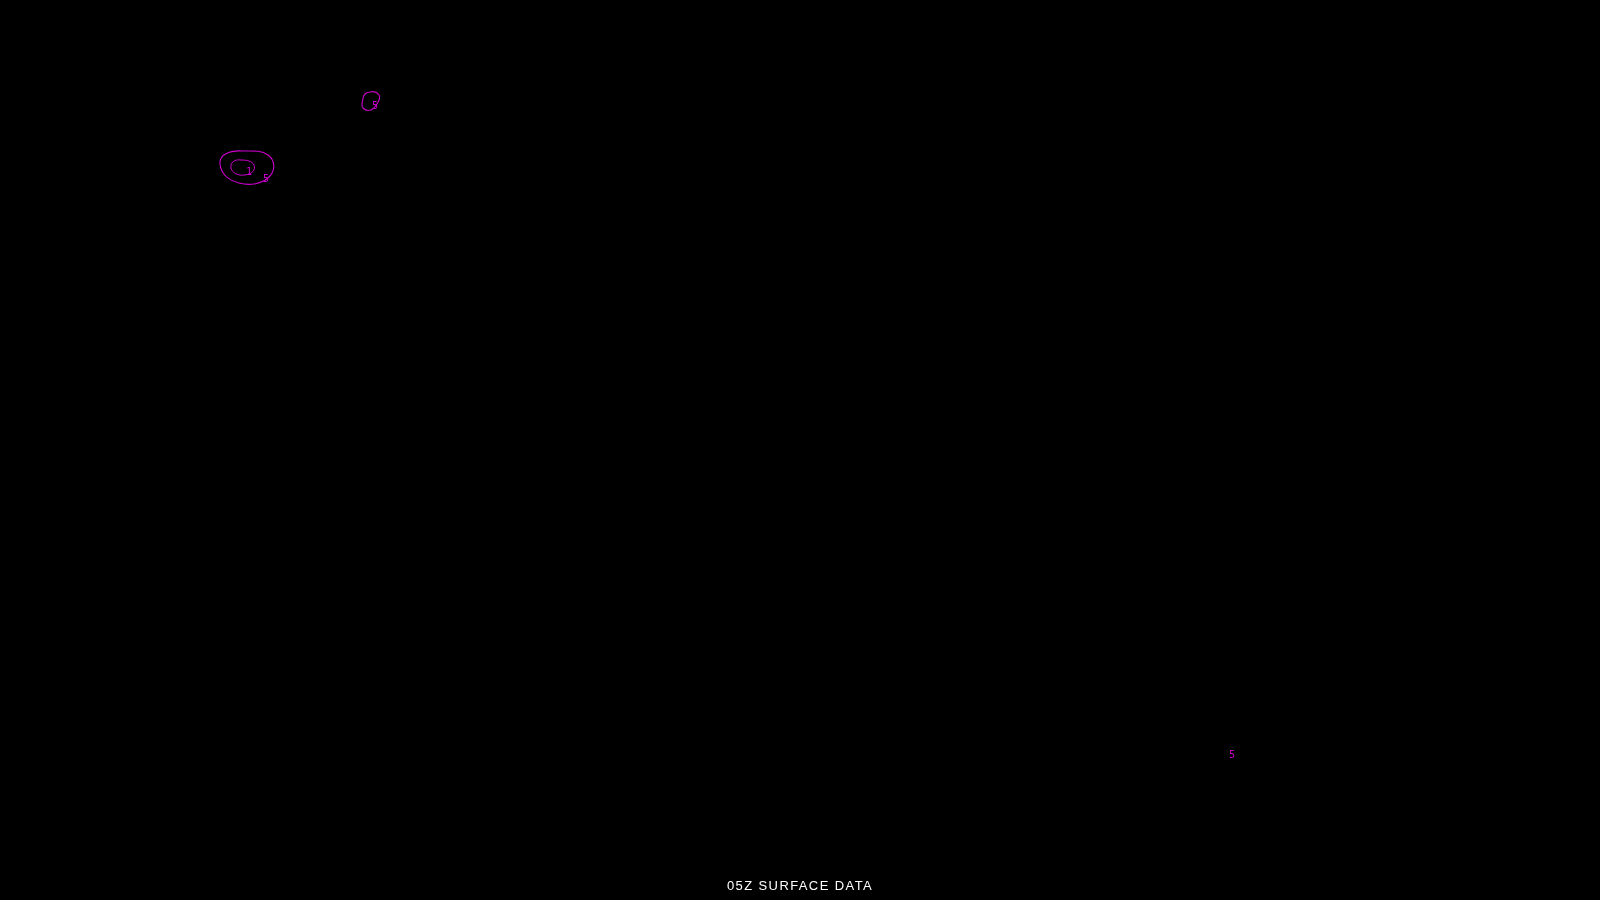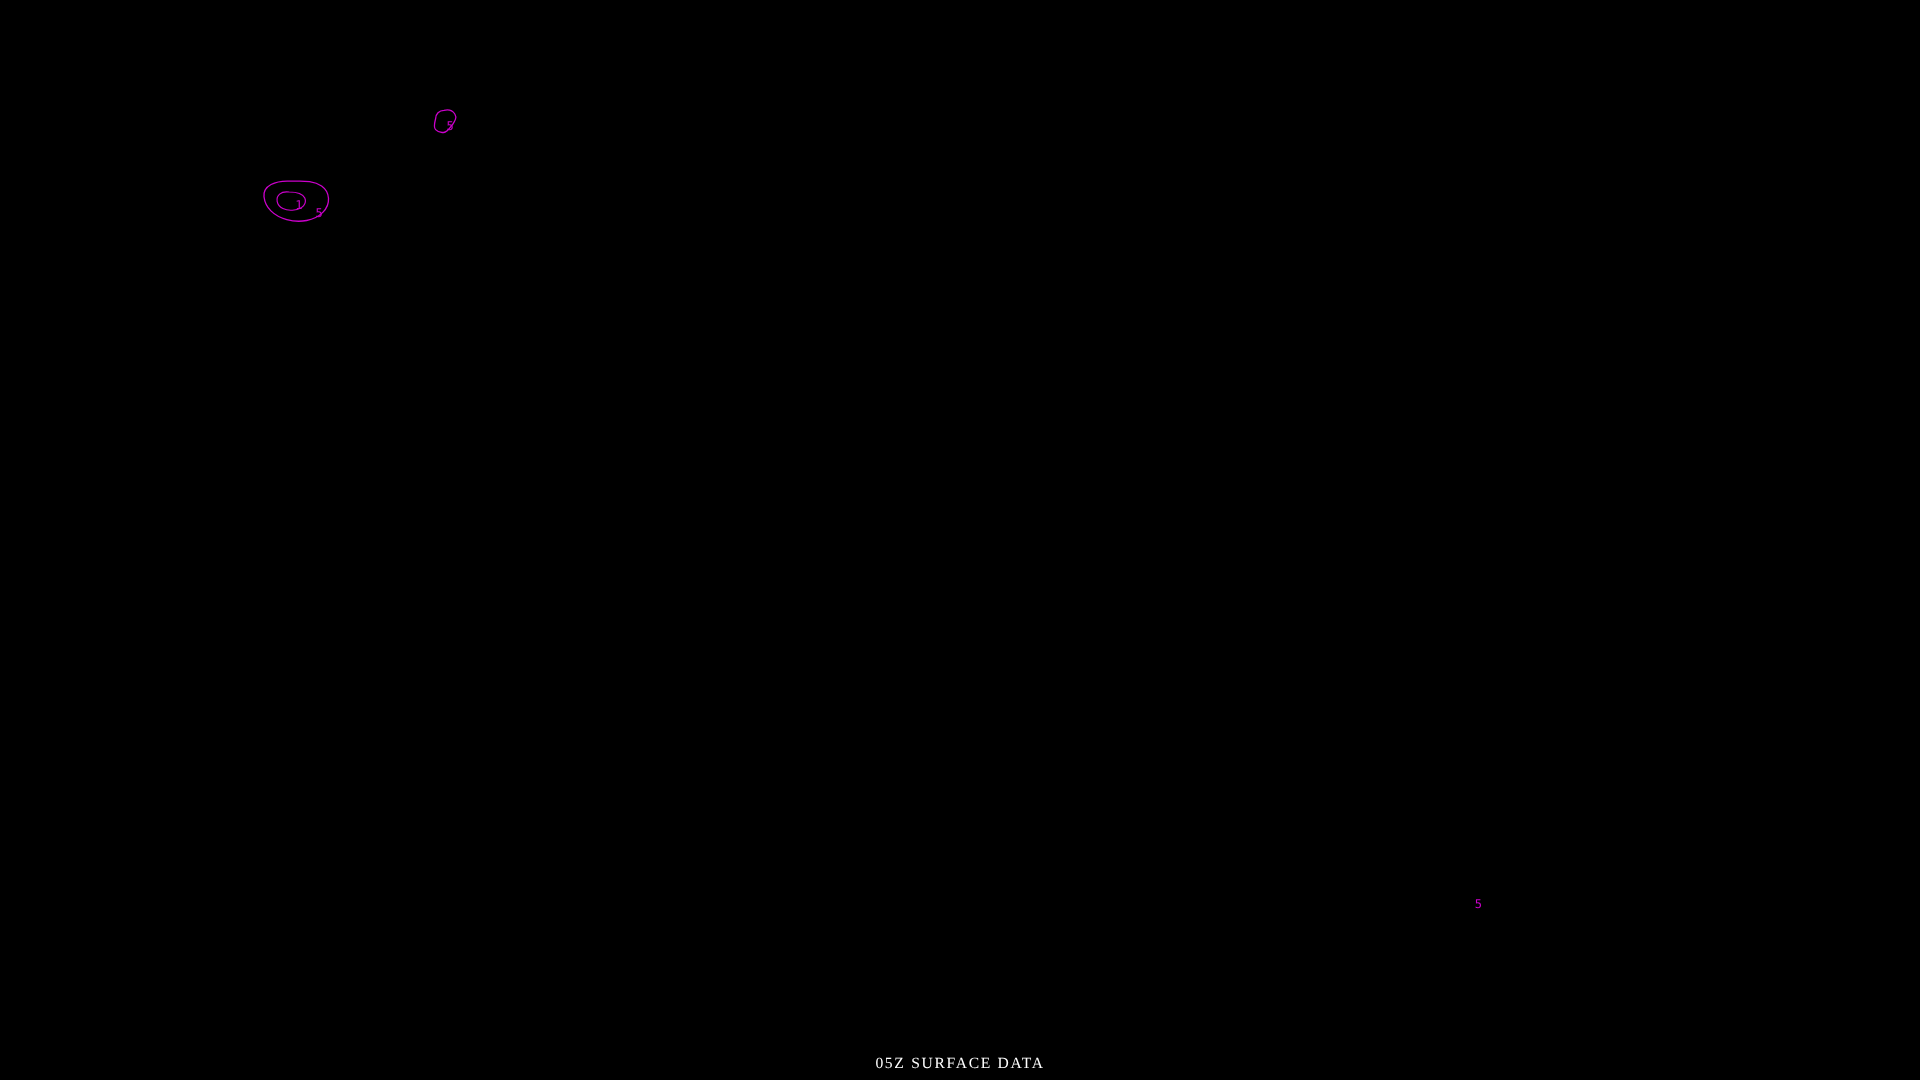--- a/index.html
+++ b/index.html
@@ -34,21 +34,21 @@
   .contour-label.small {
     font-size: 10px;
   }
   .footer-caption {
     position: absolute;
     left: 0;
     top: 878px;
     width: 1600px;
     text-align: center;
     color: #ffffff;
-    font-family: Liberation Serif, serif;
+    font-family: Liberation Sans, sans-serif;
     font-size: 13px;
     letter-spacing: 1.4px;
     white-space: nowrap;
   }
 </style>
 </head>
 <body>
 
 <div id="screen">
 

